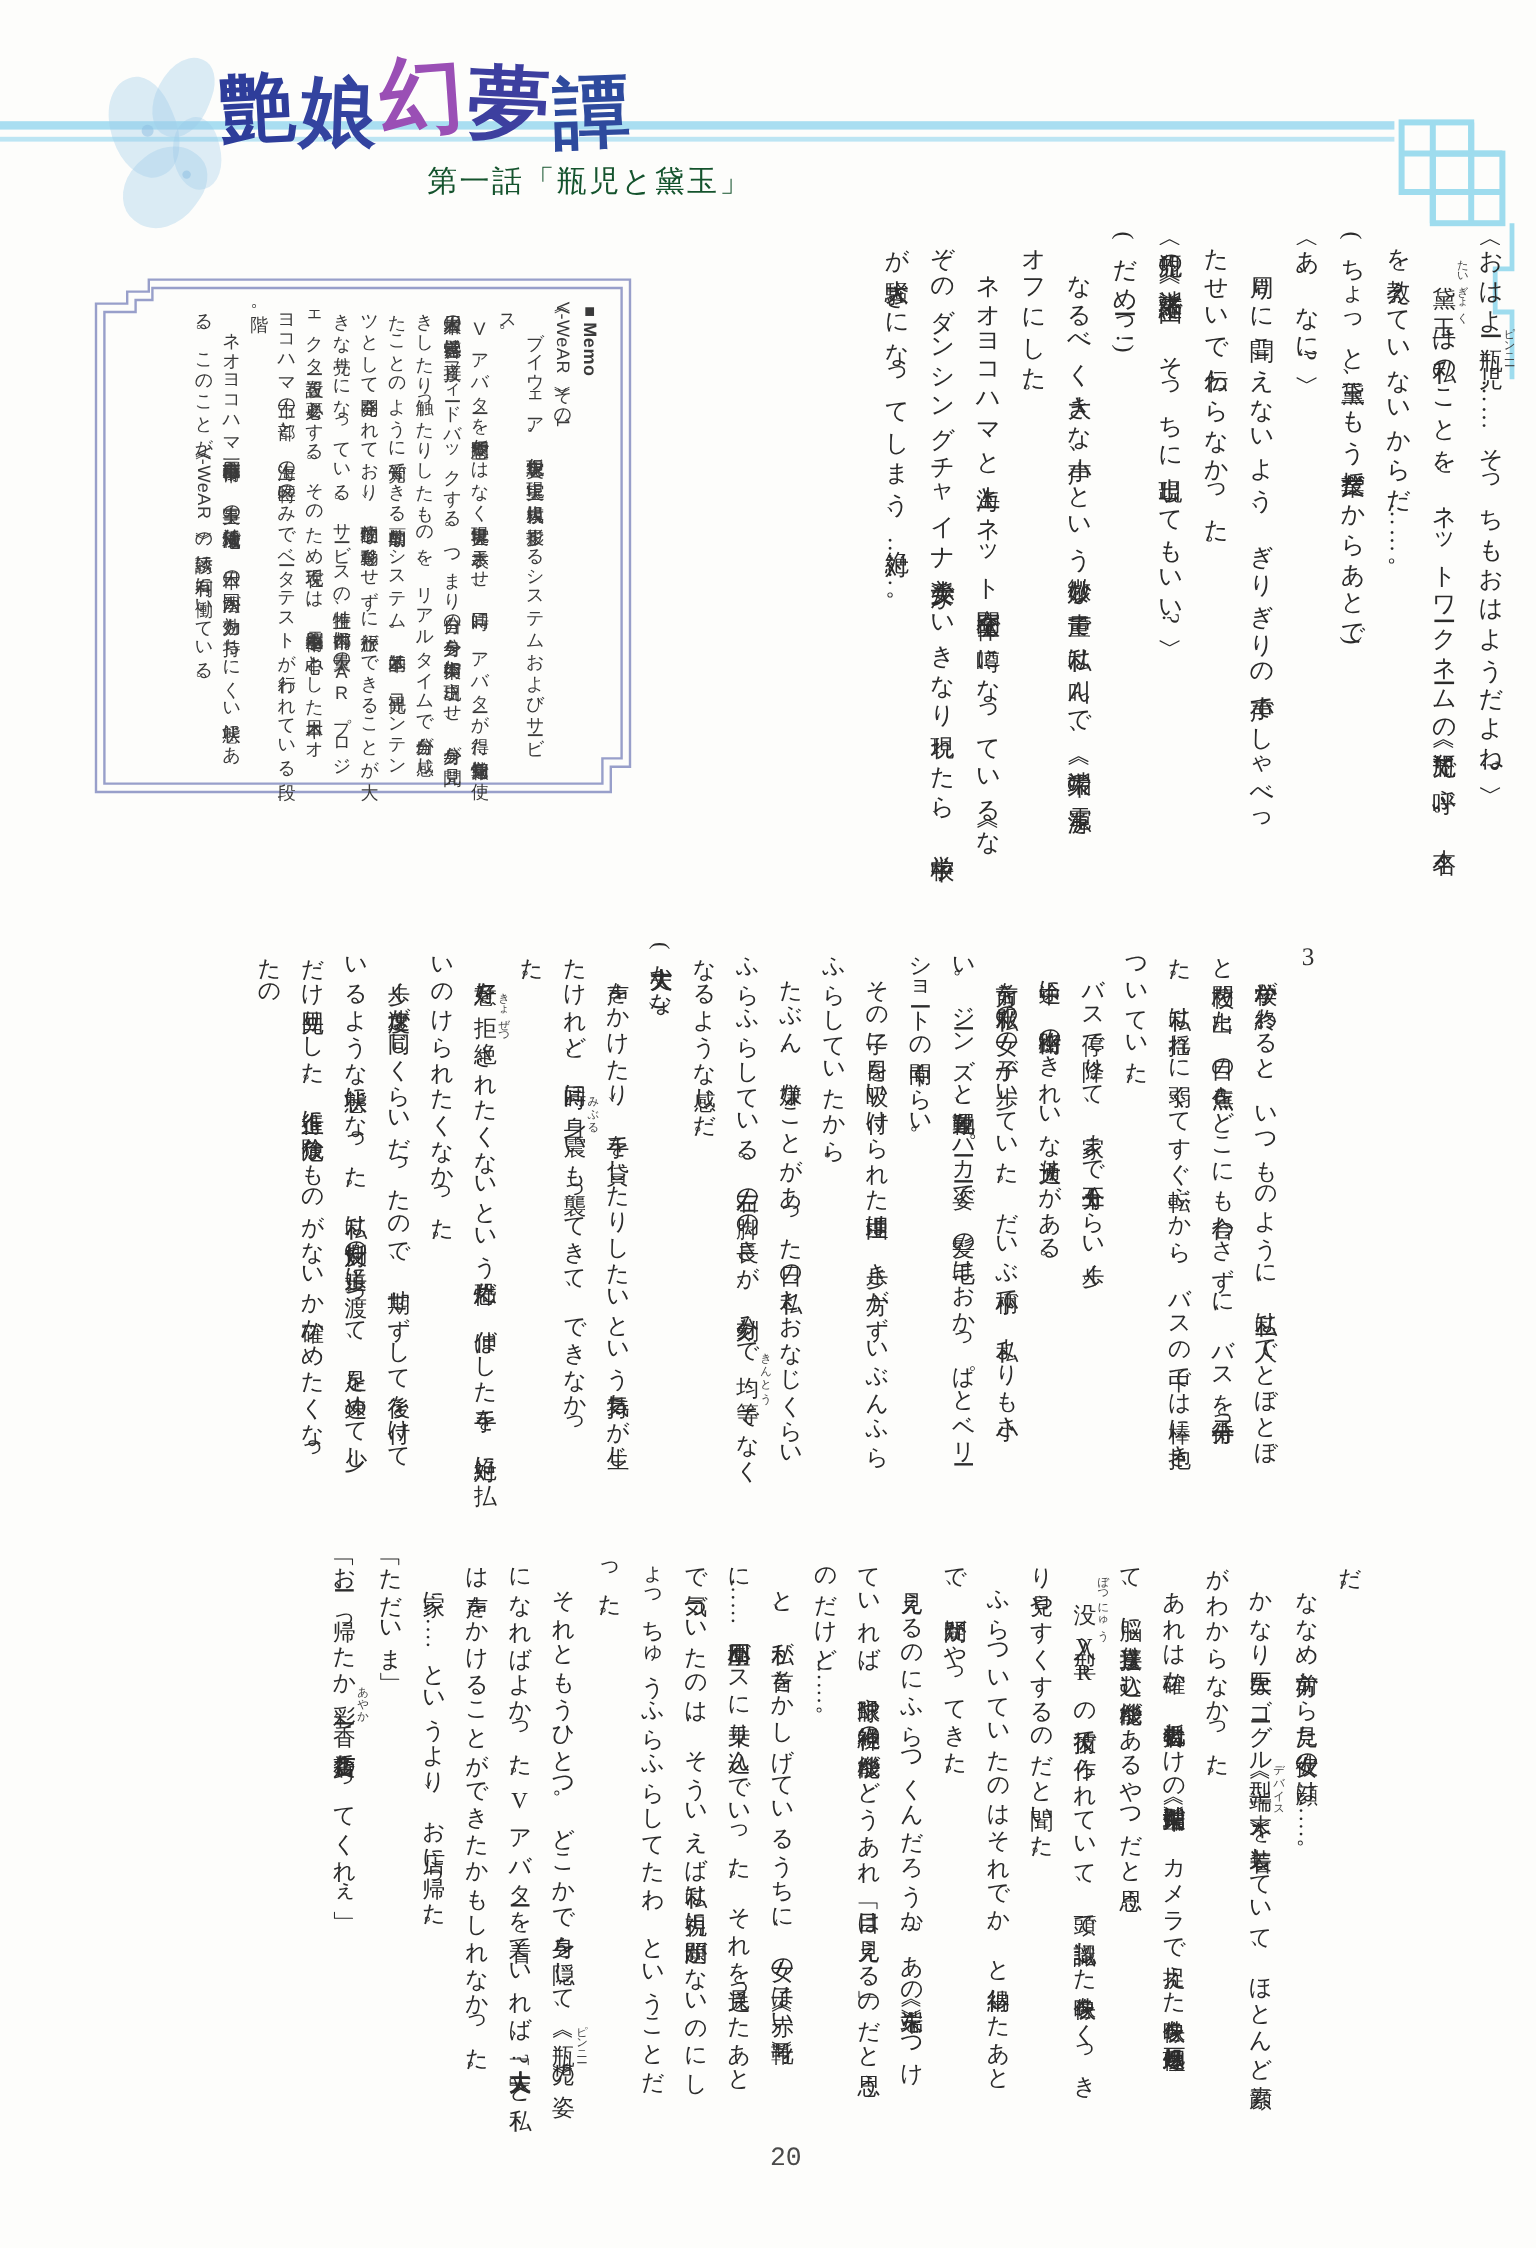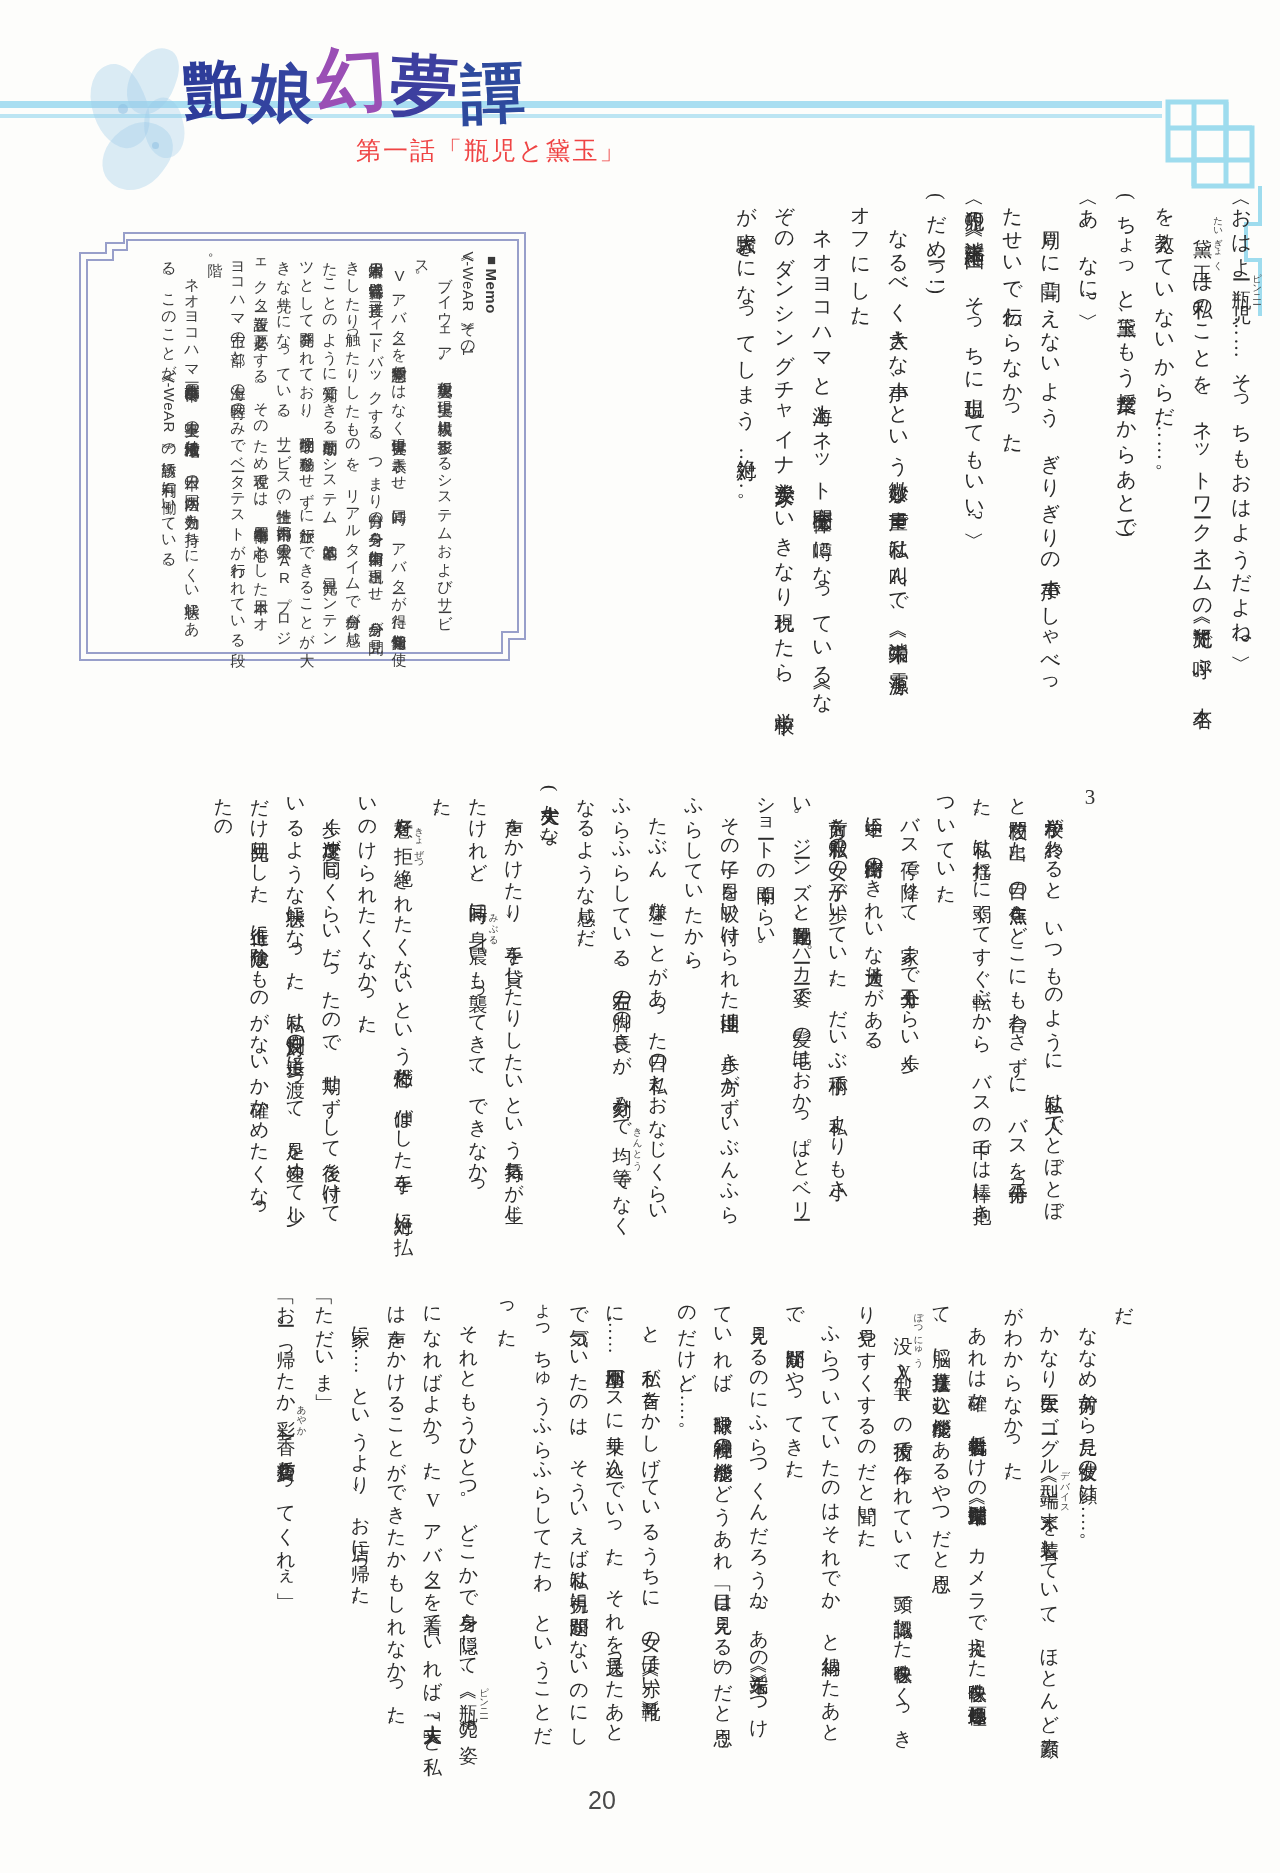--- a/index.html
+++ b/index.html
@@ -26,21 +26,21 @@
   .corner-ornament{position:absolute;left:1128px;top:88px;}
   
   .title{position:absolute;left:183px;top:42px;white-space:nowrap;}
   .title-char{display:inline-block;font-size:64px;font-weight:bold;
     font-family:"DejaVu Serif","Liberation Serif",serif;margin-right:3px;}
   .title-char:nth-child(1){transform:rotate(-3deg);}
   .title-char:nth-child(2){transform:rotate(2deg) translateY(3px);}
   .title-char:nth-child(3){transform:rotate(-4deg) translateY(-8px);font-size:70px;}
   .title-char:nth-child(4){transform:rotate(3deg) translateY(-2px);font-size:68px;}
   .title-char:nth-child(5){transform:rotate(-2deg) translateY(4px);}
-  .subtitle{position:absolute;left:356px;top:134px;font-size:25px;color:#ef4444;
+  .subtitle{position:absolute;left:356px;top:134px;font-size:25px;color:#14532d;
     letter-spacing:2px;font-family:"Liberation Serif","DejaVu Serif",serif;}
   
   .vtext{writing-mode:vertical-rl;text-orientation:mixed;color:#2b2b2b;
     font-family:"Liberation Serif","DejaVu Serif",serif;}
   .vtext p{margin:0;padding:0;}
   .tier{position:absolute;}
   .tier-1{top:193px;right:18px;height:512px;font-size:20px;letter-spacing:2px;line-height:38px;}
   .tier-2{top:785px;right:172px;height:440px;font-size:19px;letter-spacing:0;line-height:36px;}
   .tier-3{top:1293px;right:138px;height:452px;font-size:19px;letter-spacing:0.5px;line-height:36px;}
   .section-num{text-orientation:upright;padding-top:86px;margin-left:56px;font-size:21px;color:#333;}
@@ -50,22 +50,22 @@
   .memo-box{position:absolute;left:78px;top:231px;width:449px;height:431px;}
   .memo-border{position:absolute;left:0;top:0;}
   .memo-text{position:absolute;top:20px;right:24px;bottom:20px;left:22px;
     writing-mode:vertical-rl;text-orientation:mixed;
     font-family:"Liberation Sans","DejaVu Sans",sans-serif;
     font-size:15px;letter-spacing:0.5px;line-height:23px;color:#3a3a3a;}
   .memo-text p{margin:0;padding:0;}
   .memo-head{font-weight:bold;margin-left:4px;}
   .memo-sub{margin-left:2px;}
   
-  .page-number{position:absolute;left:588px;top:1786px;width:80px;text-align:left;
-    font-size:25px;color:#4a4a4a;font-family:Liberation Sans, sans-serif;}
+  .page-number{position:absolute;left:588px;top:1786px;width:80px;text-align:right;
+    font-size:22px;color:#4a4a4a;font-family:Liberation Mono, monospace;}
 </style>
 </head>
 <body>
 
 <div class="rule rule-thick"></div>
 <div class="rule rule-thin"></div>
 
 <div class="butterfly">
   <span class="b-petal b-p1"></span>
   <span class="b-petal b-p2"></span>

